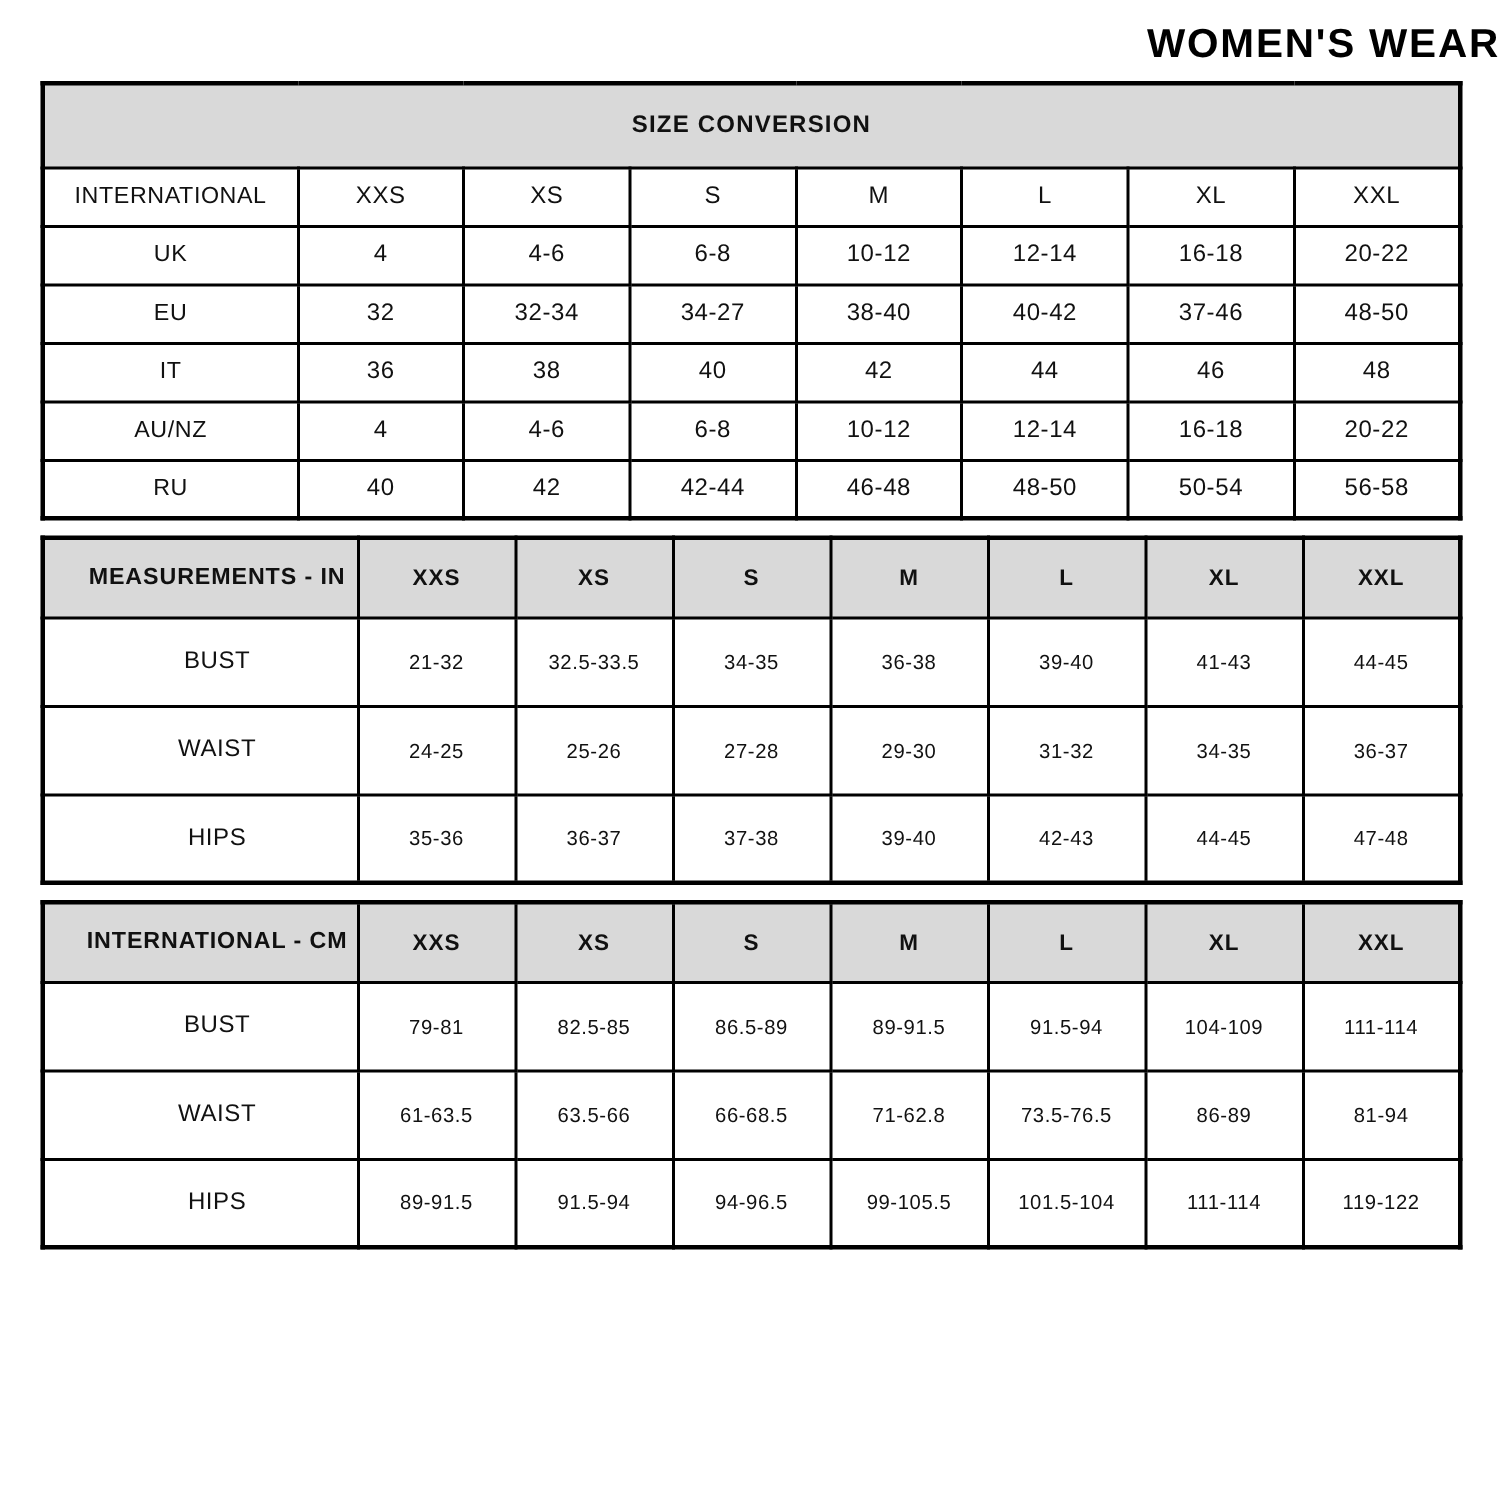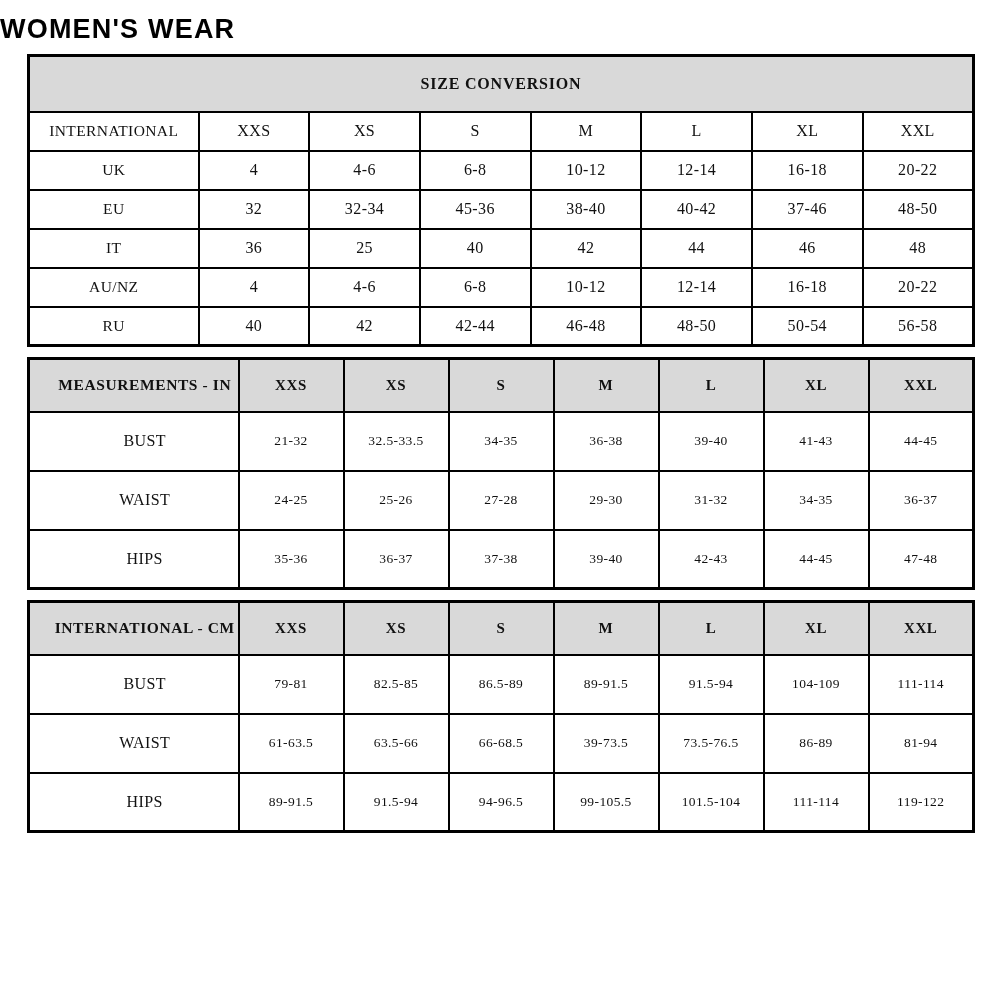--- a/index.html
+++ b/index.html
@@ -8,35 +8,34 @@
     background: #ffffff;
     width: 1000px; height: 1000px;
     font-family: "Liberation Sans", sans-serif;
     color: #111111;
   }
   .page { width: 1000px; height: 1000px; overflow: hidden; }
 
   .page-title {
     margin: 0;
     padding-top: 13px;
-    text-align: left;
+    text-align: right;
     font-size: 27px;
     font-weight: bold;
     letter-spacing: 1.2px;
     color: #000000;
     line-height: 33px;
   }
 
   table.tbl {
     border-collapse: collapse;
     table-layout: fixed;
     width: 945px;
     margin-left: 27px;
     border: 3px solid #000000;
-    font-family: Liberation Serif, serif;
   }
   table.tbl td {
     border: 2px solid #000000;
     text-align: center;
     vertical-align: middle;
     padding: 0 2px;
     background: #ffffff;
     letter-spacing: 0.4px;
   }
 
@@ -98,30 +97,30 @@
       <td>6-8</td>
       <td>10-12</td>
       <td>12-14</td>
       <td>16-18</td>
       <td>20-22</td>
     </tr>
     <tr>
       <td class="label-col">EU</td>
       <td>32</td>
       <td>32-34</td>
-      <td>45-36</td>
+      <td>34-27</td>
       <td>38-40</td>
       <td>40-42</td>
       <td>37-46</td>
       <td>48-50</td>
     </tr>
     <tr>
       <td class="label-col">IT</td>
       <td>36</td>
-      <td>25</td>
+      <td>38</td>
       <td>40</td>
       <td>42</td>
       <td>44</td>
       <td>46</td>
       <td>48</td>
     </tr>
     <tr>
       <td class="label-col">AU/NZ</td>
       <td>4</td>
       <td>4-6</td>
@@ -217,21 +216,21 @@
       <td>89-91.5</td>
       <td>91.5-94</td>
       <td>104-109</td>
       <td>111-114</td>
     </tr>
     <tr>
       <td class="label-col">WAIST</td>
       <td>61-63.5</td>
       <td>63.5-66</td>
       <td>66-68.5</td>
-      <td>39-73.5</td>
+      <td>71-62.8</td>
       <td>73.5-76.5</td>
       <td>86-89</td>
       <td>81-94</td>
     </tr>
     <tr>
       <td class="label-col">HIPS</td>
       <td>89-91.5</td>
       <td>91.5-94</td>
       <td>94-96.5</td>
       <td>99-105.5</td>

